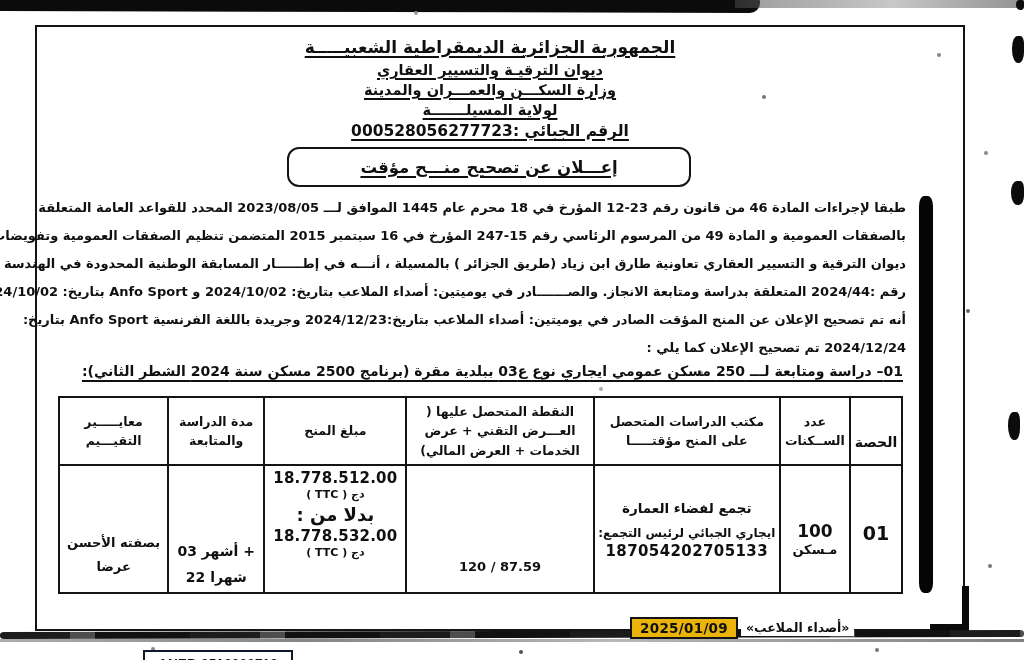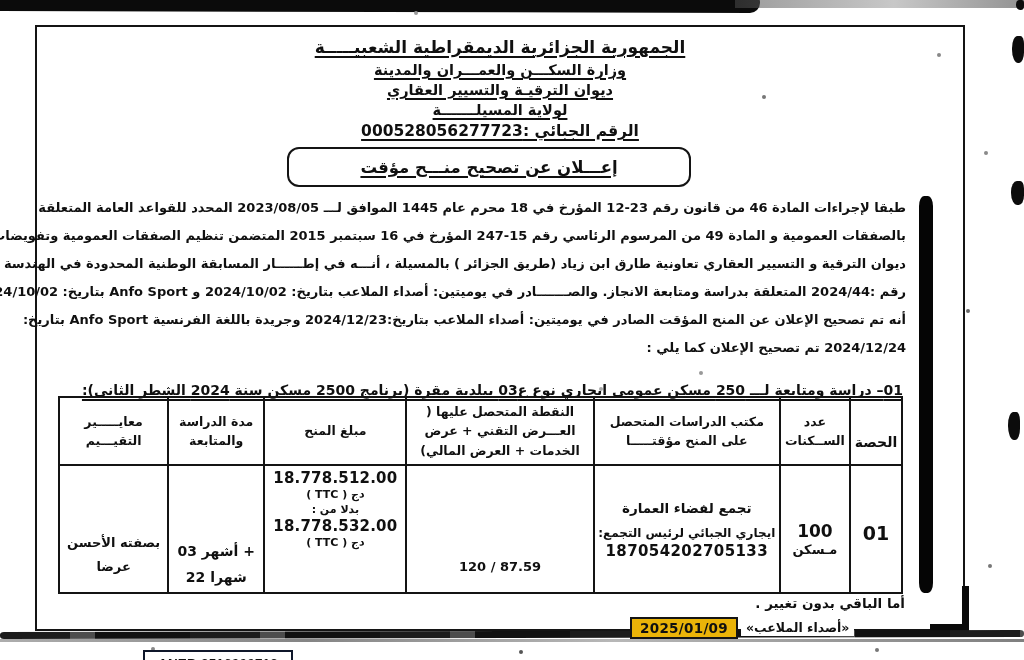--- a/index.html
+++ b/index.html
@@ -25,40 +25,40 @@
     152px 648px 0 1px #888,520px 651px 0 1px #555,876px 649px 0 1px #777,
     415px 12px 0 1px #9a9a9a,600px 388px 0 1px #aaa;}
   .frame{position:absolute;left:35px;top:25px;width:926px;height:602px;
     border:2px solid #141414;}
   .right-bar{position:absolute;left:919px;top:196px;width:14px;height:397px;
     background:#050505;border-radius:5px/10px;}
   .corner-br{position:absolute;left:930px;top:586px;width:32px;height:38px;
     border-right:7px solid #0a0a0a;border-bottom:7px solid #0a0a0a;}
 
   
-  .doc-header{position:absolute;left:12px;top:37px;width:976px;text-align:center;direction:rtl;}
+  .doc-header{position:absolute;left:2px;top:37px;width:976px;text-align:center;direction:rtl;}
   .doc-header div{font-weight:bold;text-decoration:underline;text-decoration-thickness:2px;text-underline-offset:3px;}
   .h1{font-size:17px;margin-bottom:5px;}
   .h2{font-size:14.5px;margin-bottom:4px;}
   .h-tax{font-size:15.5px;margin-top:2px;letter-spacing:.3px;}
 
   
   .title-box{position:absolute;left:287px;top:147px;width:400px;height:36px;
     border:2.5px solid #141414;border-radius:12px;display:flex;align-items:center;justify-content:center;}
   .title-text{font-size:16.5px;font-weight:bold;text-decoration:underline;
     text-decoration-thickness:2px;text-underline-offset:3px;direction:rtl;}
 
   
   .body-par{position:absolute;left:46px;top:194px;width:860px;direction:rtl;}
   .bline{height:28px;line-height:28px;font-size:13px;font-weight:bold;white-space:nowrap;}
   .bline.just{text-align:justify;text-align-last:justify;}
   .bline.last{text-align:right;}
 
   
-  .section-heading{position:absolute;left:55px;top:382px;width:848px;direction:rtl;
+  .section-heading{position:absolute;left:55px;top:363px;width:848px;direction:rtl;
     text-align:right;font-size:14px;font-weight:bold;text-decoration:underline;
     text-decoration-thickness:2px;text-underline-offset:4px;}
 
   
   table.award-table{position:absolute;left:58px;top:396px;width:845px;
     border-collapse:collapse;table-layout:fixed;}
   .award-table th,.award-table td{border:2.5px solid #141414;text-align:center;
     font-weight:bold;padding:2px 3px;overflow:hidden;}
   .award-table thead tr{height:68px;}
   .award-table tbody tr{height:128px;}
@@ -70,21 +70,21 @@
   .units-count{font-size:17px;line-height:1.2;}
   .units-label{font-size:13px;}
   td.c-office{vertical-align:middle;padding-top:4px;}
   .office-name{font-size:13.5px;margin-bottom:10px;}
   .office-tax-label{font-size:12px;margin-bottom:2px;}
   .office-tax-num{font-size:15px;letter-spacing:.4px;}
   td.c-score{vertical-align:bottom;padding-bottom:18px;font-size:13px;}
   td.c-amount{vertical-align:top;padding-top:3px;}
   .amt{font-size:15px;line-height:1.25;letter-spacing:.2px;}
   .cur{font-size:11px;line-height:1.3;}
-  .instead{font-size:11px;line-height:1.4;}
+  .instead{font-size:18px;line-height:1.4;}
   td.c-duration{vertical-align:bottom;padding-bottom:1px;font-size:14px;line-height:1.9;}
   td.c-criteria{vertical-align:bottom;padding-bottom:12px;font-size:13px;line-height:1.9;direction:rtl;margin-top:39px;}
 
   
   .rest-note{position:absolute;left:700px;top:595px;width:205px;direction:rtl;
     text-align:right;font-size:13.5px;font-weight:bold;}
   .footer-line{position:absolute;left:0;top:631px;width:1024px;height:7px;
     background:repeating-linear-gradient(90deg,#1c1c1c 0 70px,#4d4d4d 70px 95px,#111 95px 190px);
     border-radius:4px/3px;transform:rotate(-.1deg);}
   .footer-line2{position:absolute;left:0;top:639px;width:1024px;height:3px;
@@ -109,22 +109,22 @@
   <div class="right-bar"></div>
   <div class="corner-br"></div>
   <div class="edge-blob blob1"></div>
   <div class="edge-blob blob2"></div>
   <div class="edge-blob blob3"></div>
   <div class="edge-blob blob4"></div>
   <div class="specks"></div>
 
   <header class="doc-header">
     <div class="h1">الجمهورية الجزائرية الديمقراطية الشعبيـــــة</div>
+    <div class="h2">ديوان الترقيـة والتسيير العقاري</div>
     <div class="h2">وزارة السكـــن والعمـــران والمدينة</div>
-    <div class="h2">ديوان الترقيـة والتسيير العقاري</div>
     <div class="h2">لولاية المسيلـــــــة</div>
     <div class="h-tax">الرقم الجبائي :000528056277723</div>
   </header>
 
   <div class="title-box">
     <span class="title-text">إعـــلان عن تصحيح منـــح مؤقت</span>
   </div>
 
   <div class="body-par">
     <div class="bline just">طبقا لإجراءات المادة 46  من قانون رقم 23-12 المؤرخ في 18 محرم عام 1445 الموافق لـــ 2023/08/05 المحدد للقواعد العامة المتعلقة</div>
@@ -182,21 +182,20 @@
         </td>
         <td class="c-duration" dir="ltr">
           <div>03 أشهر +</div>
           <div>22 شهرا</div>
         </td>
         <td class="c-criteria">بصفته الأحسن عرضا</td>
       </tr>
     </tbody>
   </table>
 
-  <div class="rest-note">أما الباقي بدون تغيير .</div>
 
   <div class="footer-line"></div>
   <div class="footer-line2"></div>
   <div class="anep-box">
     <span>ANEP:2516000712</span>
   </div>
   <div class="journal-stamp">
     <span class="journal-name">«أصداء الملاعب»</span>
     <span class="journal-date">2025/01/09</span>
   </div>

